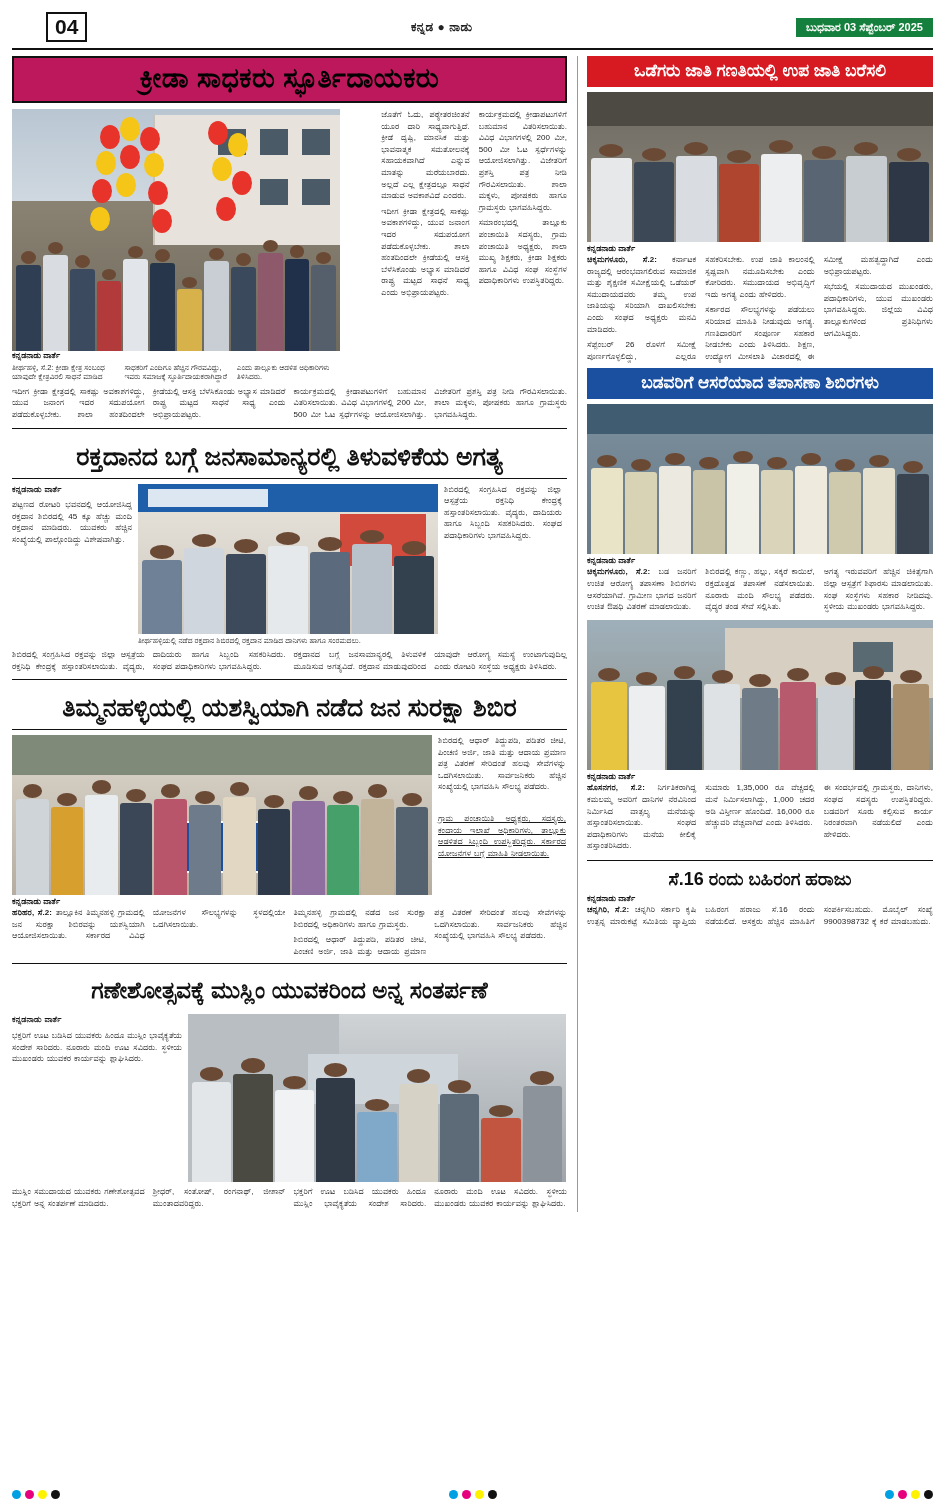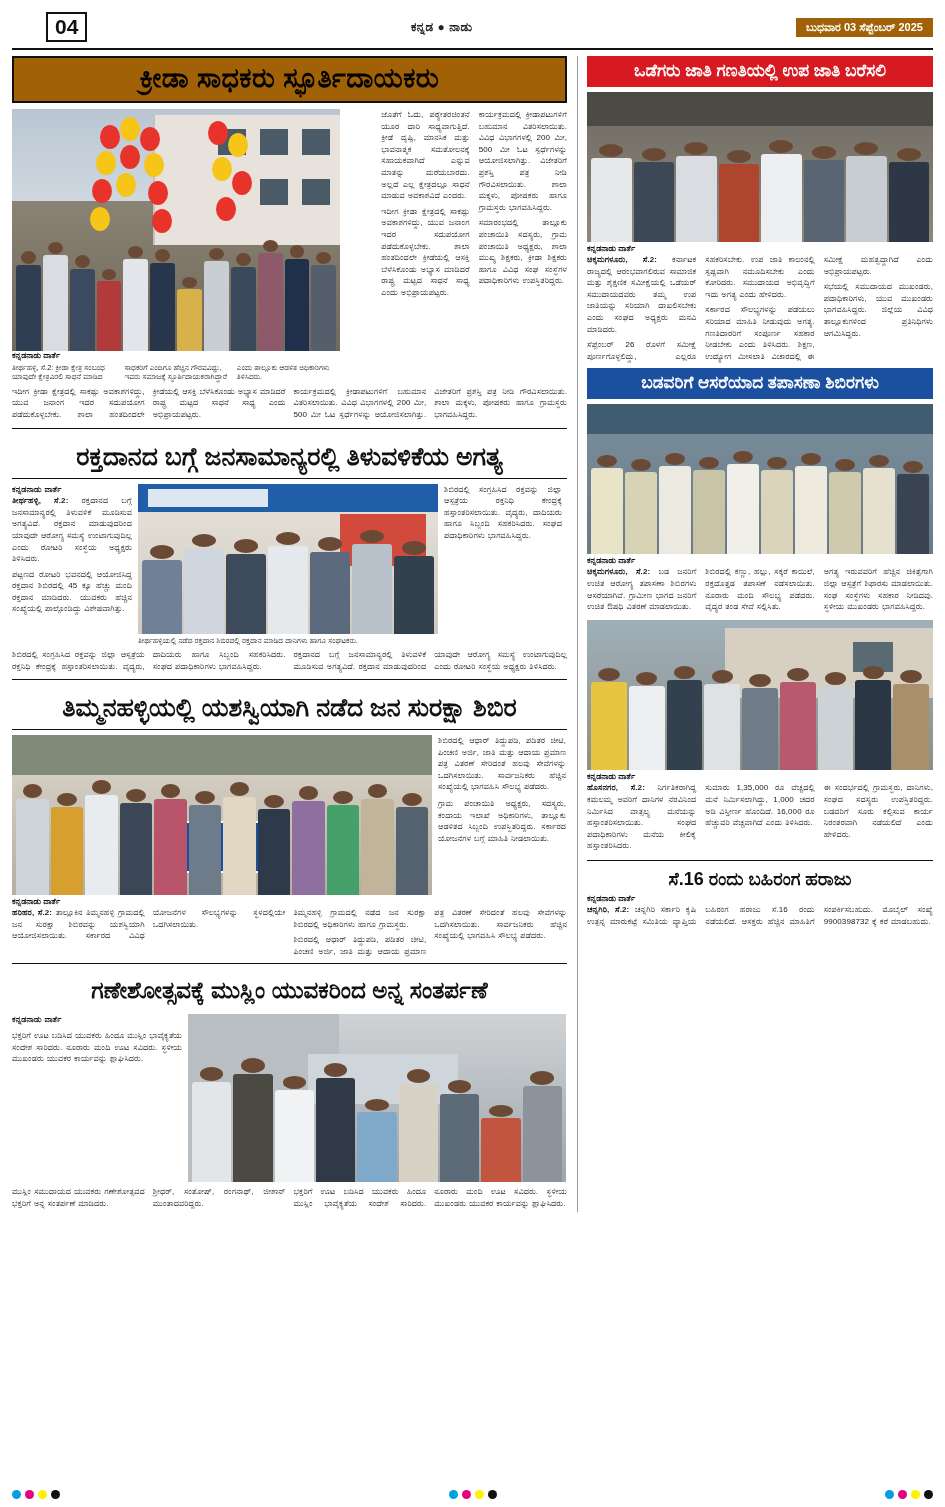--- a/index.html
+++ b/index.html
@@ -3,28 +3,28 @@
 <meta charset="utf-8">
 <style>
   html,body{margin:0;padding:0;background:#ffffff;}
   body{width:945px;height:1507px;font-family:"Liberation Sans",sans-serif;color:#111;}
   .page{position:relative;width:945px;height:1507px;box-sizing:border-box;padding:10px 12px;}
 
   
   .masthead{display:flex;align-items:center;justify-content:space-between;border-bottom:2px solid #111;padding-bottom:4px;height:34px;padding-left:34px;}
   .pageno{font-weight:bold;font-size:21px;border:2px solid #111;padding:0px 7px;line-height:26px;}
   .mast-center{font-size:12px;font-weight:bold;letter-spacing:.5px;color:#222;}
-  .mast-date{background:#a16207;color:#fff;font-size:11px;font-weight:bold;padding:3px 10px;}
+  .mast-date{background:#15803d;color:#fff;font-size:11px;font-weight:bold;padding:3px 10px;}
 
   .columns{display:flex;gap:10px;margin-top:6px;}
   .colL{width:555px;}
   .colR{width:358px;border-left:1px solid #999;padding-left:9px;}
 
   
-  .hl-yellow{background:#a16207;border:2px solid #111;text-align:center;font-size:27px;font-weight:bold;letter-spacing:.5px;padding:5px 4px 7px;color:#000;}
+  .hl-yellow{background:#be185d;border:2px solid #111;text-align:center;font-size:27px;font-weight:bold;letter-spacing:.5px;padding:5px 4px 7px;color:#000;}
   .hl-red{background:#d71921;color:#fff;text-align:center;font-size:17px;font-weight:bold;padding:5px 4px 6px;}
   .hl-blue{background:#1b4fa0;color:#fff;text-align:center;font-size:17px;font-weight:bold;padding:5px 4px 6px;}
   .hl-plain{font-size:25px;font-weight:bold;text-align:center;padding:7px 0 6px;border-bottom:1px solid #111;}
   .hl-plain2{font-size:23px;font-weight:bold;text-align:center;padding:7px 0 6px;}
 
   
   .photo{position:relative;overflow:hidden;background:#9aa7b4;}
   .ppl{position:absolute;bottom:0;display:flex;align-items:flex-end;gap:2px;left:0;right:0;padding:0 4px;}
   .p{flex:1 1 auto;}
   .p .head{width:60%;margin:0 auto 1px;border-radius:50%;background:#6b4a35;}
@@ -164,22 +164,20 @@
         <div style="margin-top:4px;">ಕಾರ್ಯಕ್ರಮದಲ್ಲಿ ಕ್ರೀಡಾಪಟುಗಳಿಗೆ ಬಹುಮಾನ ವಿತರಿಸಲಾಯಿತು. ವಿವಿಧ ವಿಭಾಗಗಳಲ್ಲಿ 200 ಮೀ, 500 ಮೀ ಓಟ ಸ್ಪರ್ಧೆಗಳನ್ನು ಆಯೋಜಿಸಲಾಗಿತ್ತು. ವಿಜೇತರಿಗೆ ಪ್ರಶಸ್ತಿ ಪತ್ರ ನೀಡಿ ಗೌರವಿಸಲಾಯಿತು. ಶಾಲಾ ಮಕ್ಕಳು, ಪೋಷಕರು ಹಾಗೂ ಗ್ರಾಮಸ್ಥರು ಭಾಗವಹಿಸಿದ್ದರು.</div>
       </div>
 
       <div class="rule"></div>
 
       <div class="hl-plain">ರಕ್ತದಾನದ ಬಗ್ಗೆ ಜನಸಾಮಾನ್ಯರಲ್ಲಿ ತಿಳುವಳಿಕೆಯ ಅಗತ್ಯ</div>
 
       <div class="flex gap6" style="margin-top:5px;">
         <div style="width:120px;" class="txt">
           <div class="credit">ಕನ್ನಡನಾಡು ವಾರ್ತೆ</div>
-          <div><span class="dateline">ತೀರ್ಥಹಳ್ಳಿ, ಸೆ.2:</span>
-            <span>ರಕ್ತದಾನದ ಬಗ್ಗೆ ಜನಸಾಮಾನ್ಯರಲ್ಲಿ ತಿಳುವಳಿಕೆ ಮೂಡಿಸುವ ಅಗತ್ಯವಿದೆ. ರಕ್ತದಾನ ಮಾಡುವುದರಿಂದ ಯಾವುದೇ ಆರೋಗ್ಯ ಸಮಸ್ಯೆ ಉಂಟಾಗುವುದಿಲ್ಲ ಎಂದು ರೋಟರಿ ಸಂಸ್ಥೆಯ ಅಧ್ಯಕ್ಷರು ತಿಳಿಸಿದರು.</span></div>
           <div style="margin-top:4px;">ಪಟ್ಟಣದ ರೋಟರಿ ಭವನದಲ್ಲಿ ಆಯೋಜಿಸಿದ್ದ ರಕ್ತದಾನ ಶಿಬಿರದಲ್ಲಿ 45 ಕ್ಕೂ ಹೆಚ್ಚು ಮಂದಿ ರಕ್ತದಾನ ಮಾಡಿದರು. ಯುವಕರು ಹೆಚ್ಚಿನ ಸಂಖ್ಯೆಯಲ್ಲಿ ಪಾಲ್ಗೊಂಡಿದ್ದು ವಿಶೇಷವಾಗಿತ್ತು.</div>
         </div>
         <div style="width:300px;">
           <div class="photo" style="height:150px;">
             <div style="position:absolute;inset:0;background:linear-gradient(#e8e4dc,#cfc9bf);"></div>
             <div style="position:absolute;left:0;top:0;width:100%;height:28px;background:#1f5fa9;"></div>
             <div style="position:absolute;left:10px;top:5px;width:120px;height:18px;background:#ffffff;opacity:.85;"></div>
             <div style="position:absolute;right:12px;top:30px;width:86px;height:52px;background:#d24a3c;"></div>
             <div class="ppl" style="height:112px;">
               <div class="p">
@@ -205,21 +203,21 @@
               <div class="p">
                   <div class="head" style="height:13px;"></div>
                   <div class="body" style="height:90px;background:#b9c2cb;"></div>
                 </div>
               <div class="p">
                   <div class="head" style="height:14px;"></div>
                   <div class="body" style="height:78px;background:#33414f;"></div>
                 </div>
             </div>
           </div>
-          <div class="cap">ತೀರ್ಥಹಳ್ಳಿಯಲ್ಲಿ ನಡೆದ ರಕ್ತದಾನ ಶಿಬಿರದಲ್ಲಿ ರಕ್ತದಾನ ಮಾಡಿದ ದಾನಿಗಳು ಹಾಗೂ ಸಂಘಟಕರು.</div>
+          <div class="cap">ತೀರ್ಥಹಳ್ಳಿಯಲ್ಲಿ ನಡೆದ ರಕ್ತದಾನ ಶಿಬಿರದಲ್ಲಿ ರಕ್ತದಾನ ಮಾಡಿದ ದಾನಿಗಳು ಹಾಗೂ ಸಂರಮದಲು.</div>
         </div>
         <div style="width:118px;" class="txt">
           <div>ಶಿಬಿರದಲ್ಲಿ ಸಂಗ್ರಹಿಸಿದ ರಕ್ತವನ್ನು ಜಿಲ್ಲಾ ಆಸ್ಪತ್ರೆಯ ರಕ್ತನಿಧಿ ಕೇಂದ್ರಕ್ಕೆ ಹಸ್ತಾಂತರಿಸಲಾಯಿತು. ವೈದ್ಯರು, ದಾದಿಯರು ಹಾಗೂ ಸಿಬ್ಬಂದಿ ಸಹಕರಿಸಿದರು. ಸಂಘದ ಪದಾಧಿಕಾರಿಗಳು ಭಾಗವಹಿಸಿದ್ದರು.</div>
         </div>
       </div>
 
       <div class="txt txtcols4" style="margin-top:4px;">
         <div>ಶಿಬಿರದಲ್ಲಿ ಸಂಗ್ರಹಿಸಿದ ರಕ್ತವನ್ನು ಜಿಲ್ಲಾ ಆಸ್ಪತ್ರೆಯ ರಕ್ತನಿಧಿ ಕೇಂದ್ರಕ್ಕೆ ಹಸ್ತಾಂತರಿಸಲಾಯಿತು. ವೈದ್ಯರು, ದಾದಿಯರು ಹಾಗೂ ಸಿಬ್ಬಂದಿ ಸಹಕರಿಸಿದರು. ಸಂಘದ ಪದಾಧಿಕಾರಿಗಳು ಭಾಗವಹಿಸಿದ್ದರು.</div>
         <div style="margin-top:4px;">ರಕ್ತದಾನದ ಬಗ್ಗೆ ಜನಸಾಮಾನ್ಯರಲ್ಲಿ ತಿಳುವಳಿಕೆ ಮೂಡಿಸುವ ಅಗತ್ಯವಿದೆ. ರಕ್ತದಾನ ಮಾಡುವುದರಿಂದ ಯಾವುದೇ ಆರೋಗ್ಯ ಸಮಸ್ಯೆ ಉಂಟಾಗುವುದಿಲ್ಲ ಎಂದು ರೋಟರಿ ಸಂಸ್ಥೆಯ ಅಧ್ಯಕ್ಷರು ತಿಳಿಸಿದರು.</div>
       </div>
@@ -281,21 +279,21 @@
                 </div>
               <div class="p">
                   <div class="head" style="height:13px;"></div>
                   <div class="body" style="height:88px;background:#54616f;"></div>
                 </div>
             </div>
           </div>
         </div>
         <div style="width:128px;" class="txt">
           <div>ಶಿಬಿರದಲ್ಲಿ ಆಧಾರ್ ತಿದ್ದುಪಡಿ, ಪಡಿತರ ಚೀಟಿ, ಪಿಂಚಣಿ ಅರ್ಜಿ, ಜಾತಿ ಮತ್ತು ಆದಾಯ ಪ್ರಮಾಣ ಪತ್ರ ವಿತರಣೆ ಸೇರಿದಂತೆ ಹಲವು ಸೇವೆಗಳನ್ನು ಒದಗಿಸಲಾಯಿತು. ಸಾರ್ವಜನಿಕರು ಹೆಚ್ಚಿನ ಸಂಖ್ಯೆಯಲ್ಲಿ ಭಾಗವಹಿಸಿ ಸೌಲಭ್ಯ ಪಡೆದರು.</div>
-          <div style="margin-top:5px;">ಗ್ರಾಮ ಪಂಚಾಯಿತಿ ಅಧ್ಯಕ್ಷರು, ಸದಸ್ಯರು, ಕಂದಾಯ ಇಲಾಖೆ ಅಧಿಕಾರಿಗಳು, ತಾಲ್ಲೂಕು ಆಡಳಿತದ ಸಿಬ್ಬಂದಿ ಉಪಸ್ಥಿತರಿದ್ದರು. ಸರ್ಕಾರದ ಯೋಜನೆಗಳ ಬಗ್ಗೆ ಮಾಹಿತಿ ನೀಡಲಾಯಿತು.</div>
+          <div style="margin-top:20px;text-decoration:underline;">ಗ್ರಾಮ ಪಂಚಾಯಿತಿ ಅಧ್ಯಕ್ಷರು, ಸದಸ್ಯರು, ಕಂದಾಯ ಇಲಾಖೆ ಅಧಿಕಾರಿಗಳು, ತಾಲ್ಲೂಕು ಆಡಳಿತದ ಸಿಬ್ಬಂದಿ ಉಪಸ್ಥಿತರಿದ್ದರು. ಸರ್ಕಾರದ ಯೋಜನೆಗಳ ಬಗ್ಗೆ ಮಾಹಿತಿ ನೀಡಲಾಯಿತು.</div>
         </div>
       </div>
 
       <div class="credit" style="margin-top:2px;">ಕನ್ನಡನಾಡು ವಾರ್ತೆ</div>
       <div class="txt txtcols4">
         <div><span class="dateline">ಹರಿಹರ, ಸೆ.2:</span>
           <span>ತಾಲ್ಲೂಕಿನ ತಿಮ್ಮನಹಳ್ಳಿ ಗ್ರಾಮದಲ್ಲಿ ಜನ ಸುರಕ್ಷಾ ಶಿಬಿರವನ್ನು ಯಶಸ್ವಿಯಾಗಿ ಆಯೋಜಿಸಲಾಯಿತು. ಸರ್ಕಾರದ ವಿವಿಧ ಯೋಜನೆಗಳ ಸೌಲಭ್ಯಗಳನ್ನು ಸ್ಥಳದಲ್ಲಿಯೇ ಒದಗಿಸಲಾಯಿತು.</span></div>
         <div style="margin-top:20px;">ತಿಮ್ಮನಹಳ್ಳಿ ಗ್ರಾಮದಲ್ಲಿ ನಡೆದ ಜನ ಸುರಕ್ಷಾ ಶಿಬಿರದಲ್ಲಿ ಅಧಿಕಾರಿಗಳು ಹಾಗೂ ಗ್ರಾಮಸ್ಥರು.</div>
         <div style="margin-top:4px;">ಶಿಬಿರದಲ್ಲಿ ಆಧಾರ್ ತಿದ್ದುಪಡಿ, ಪಡಿತರ ಚೀಟಿ, ಪಿಂಚಣಿ ಅರ್ಜಿ, ಜಾತಿ ಮತ್ತು ಆದಾಯ ಪ್ರಮಾಣ ಪತ್ರ ವಿತರಣೆ ಸೇರಿದಂತೆ ಹಲವು ಸೇವೆಗಳನ್ನು ಒದಗಿಸಲಾಯಿತು. ಸಾರ್ವಜನಿಕರು ಹೆಚ್ಚಿನ ಸಂಖ್ಯೆಯಲ್ಲಿ ಭಾಗವಹಿಸಿ ಸೌಲಭ್ಯ ಪಡೆದರು.</div>
       </div>

